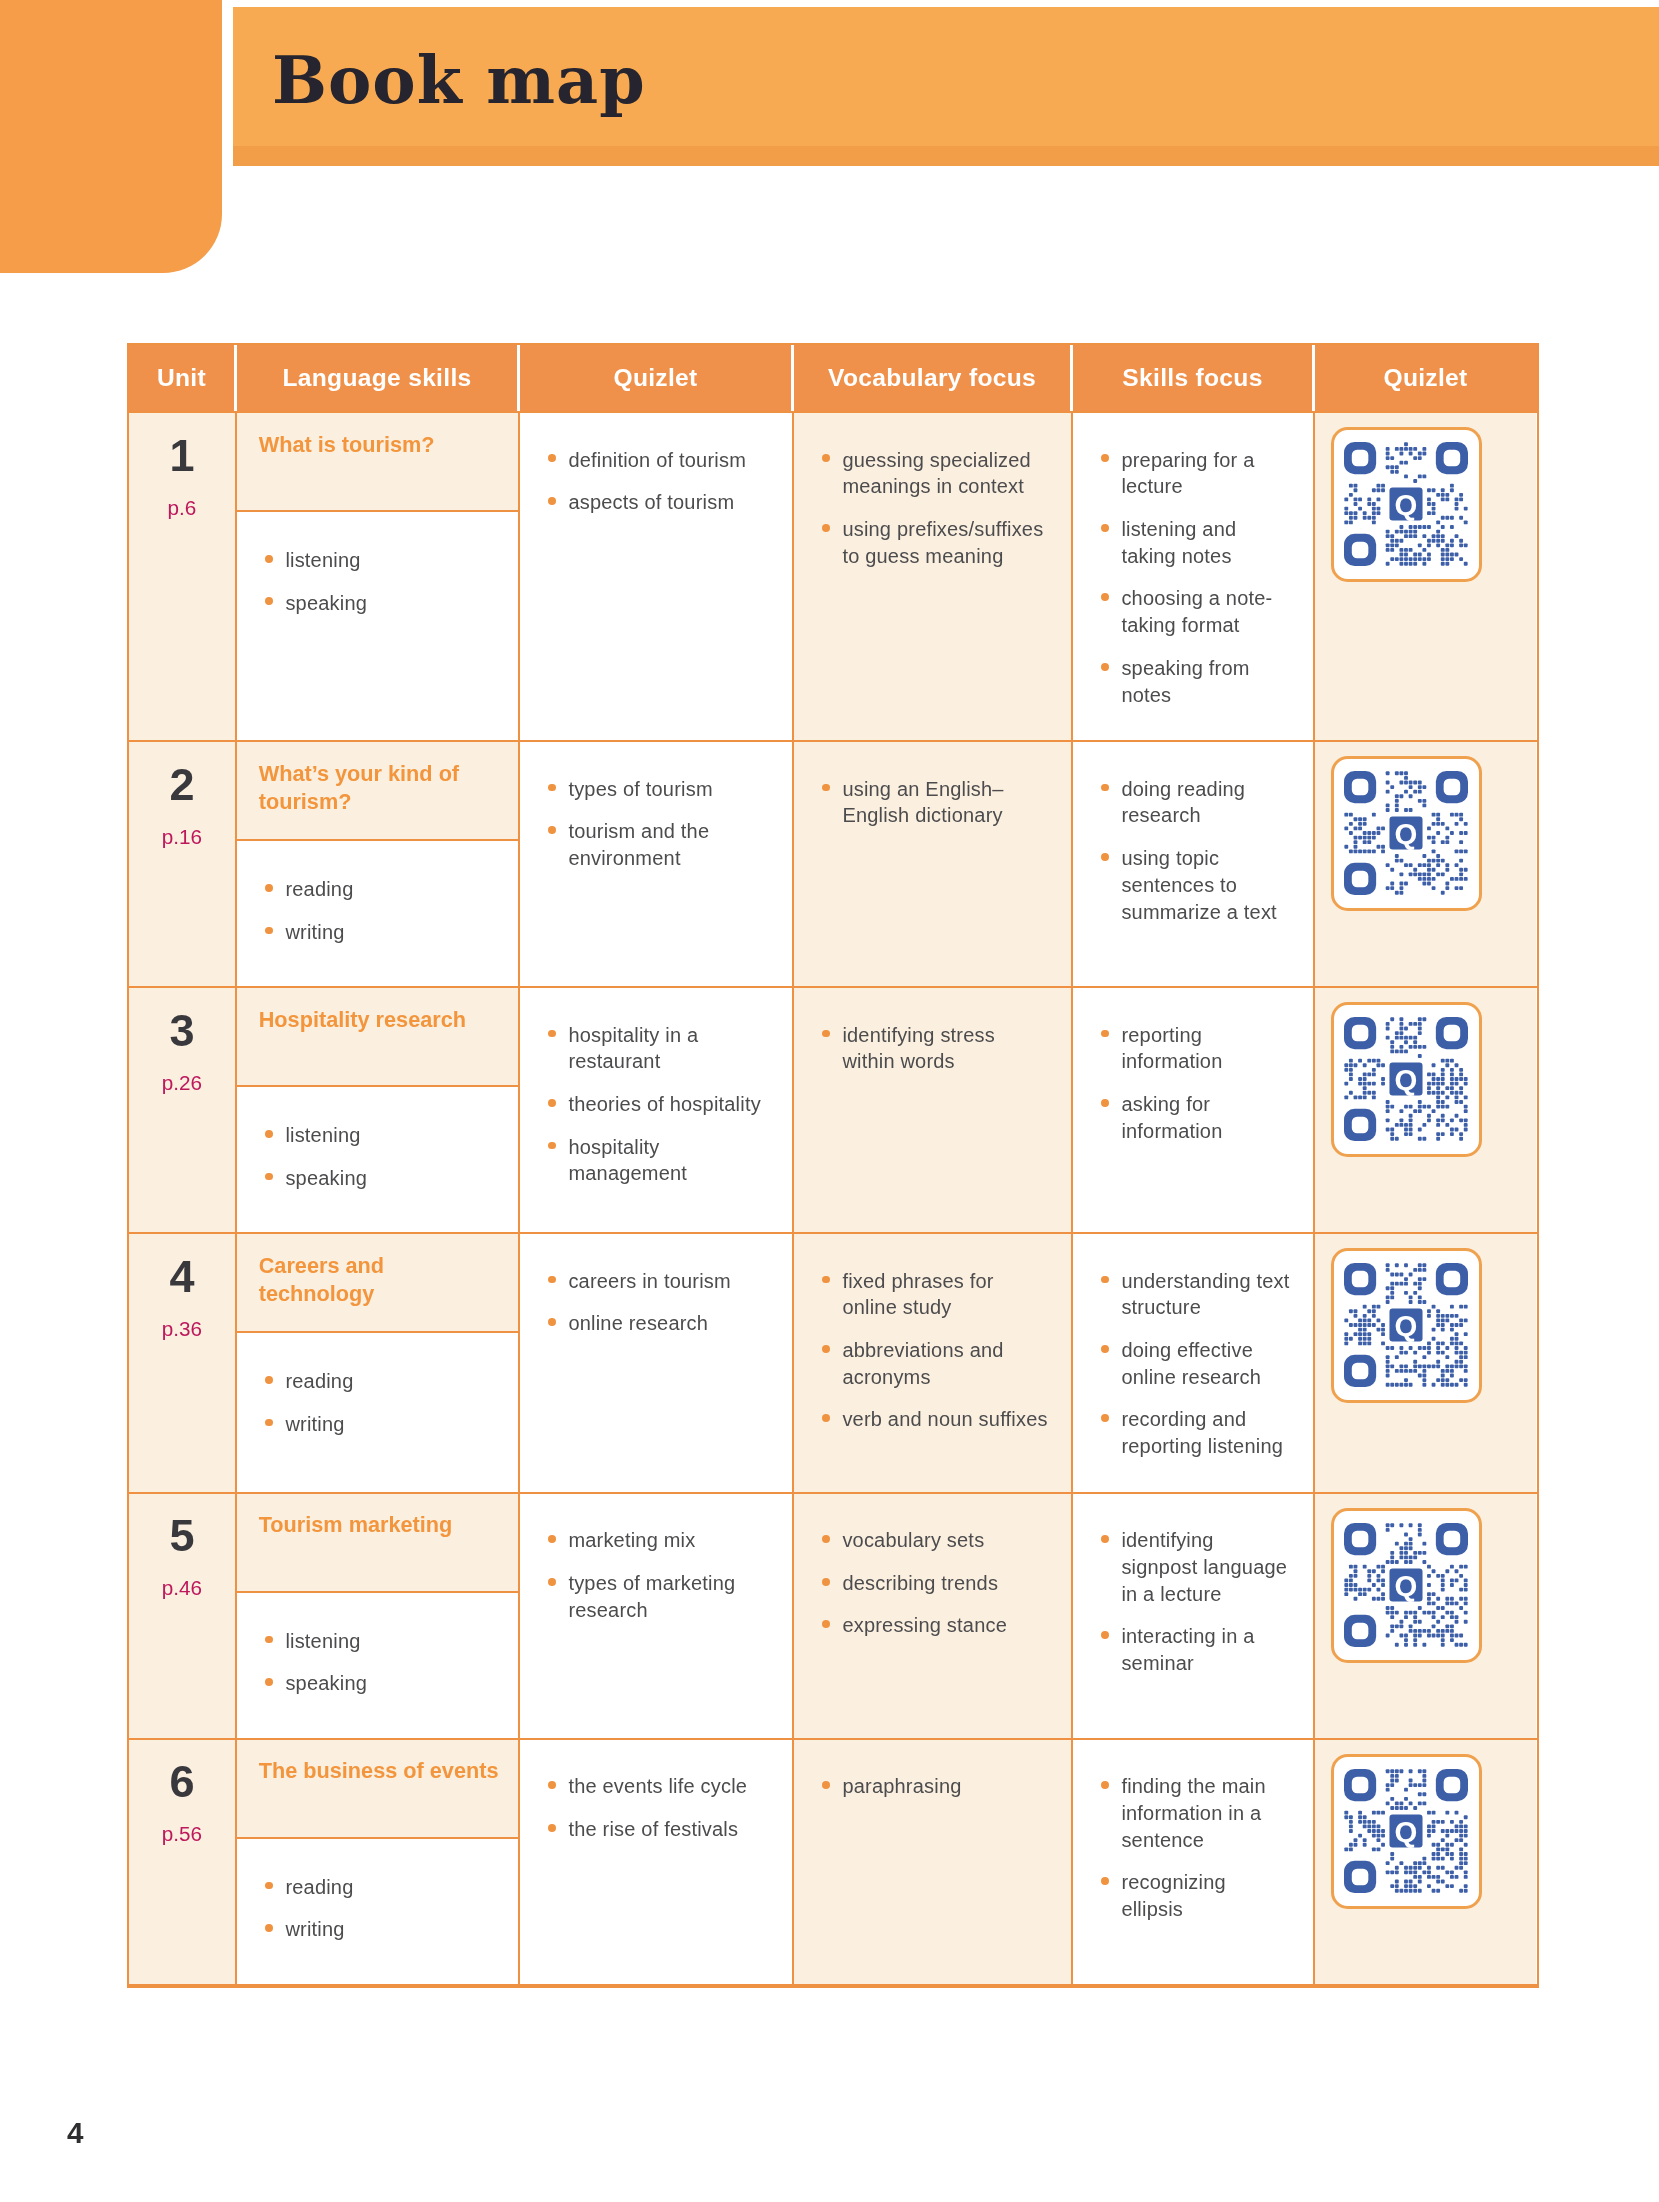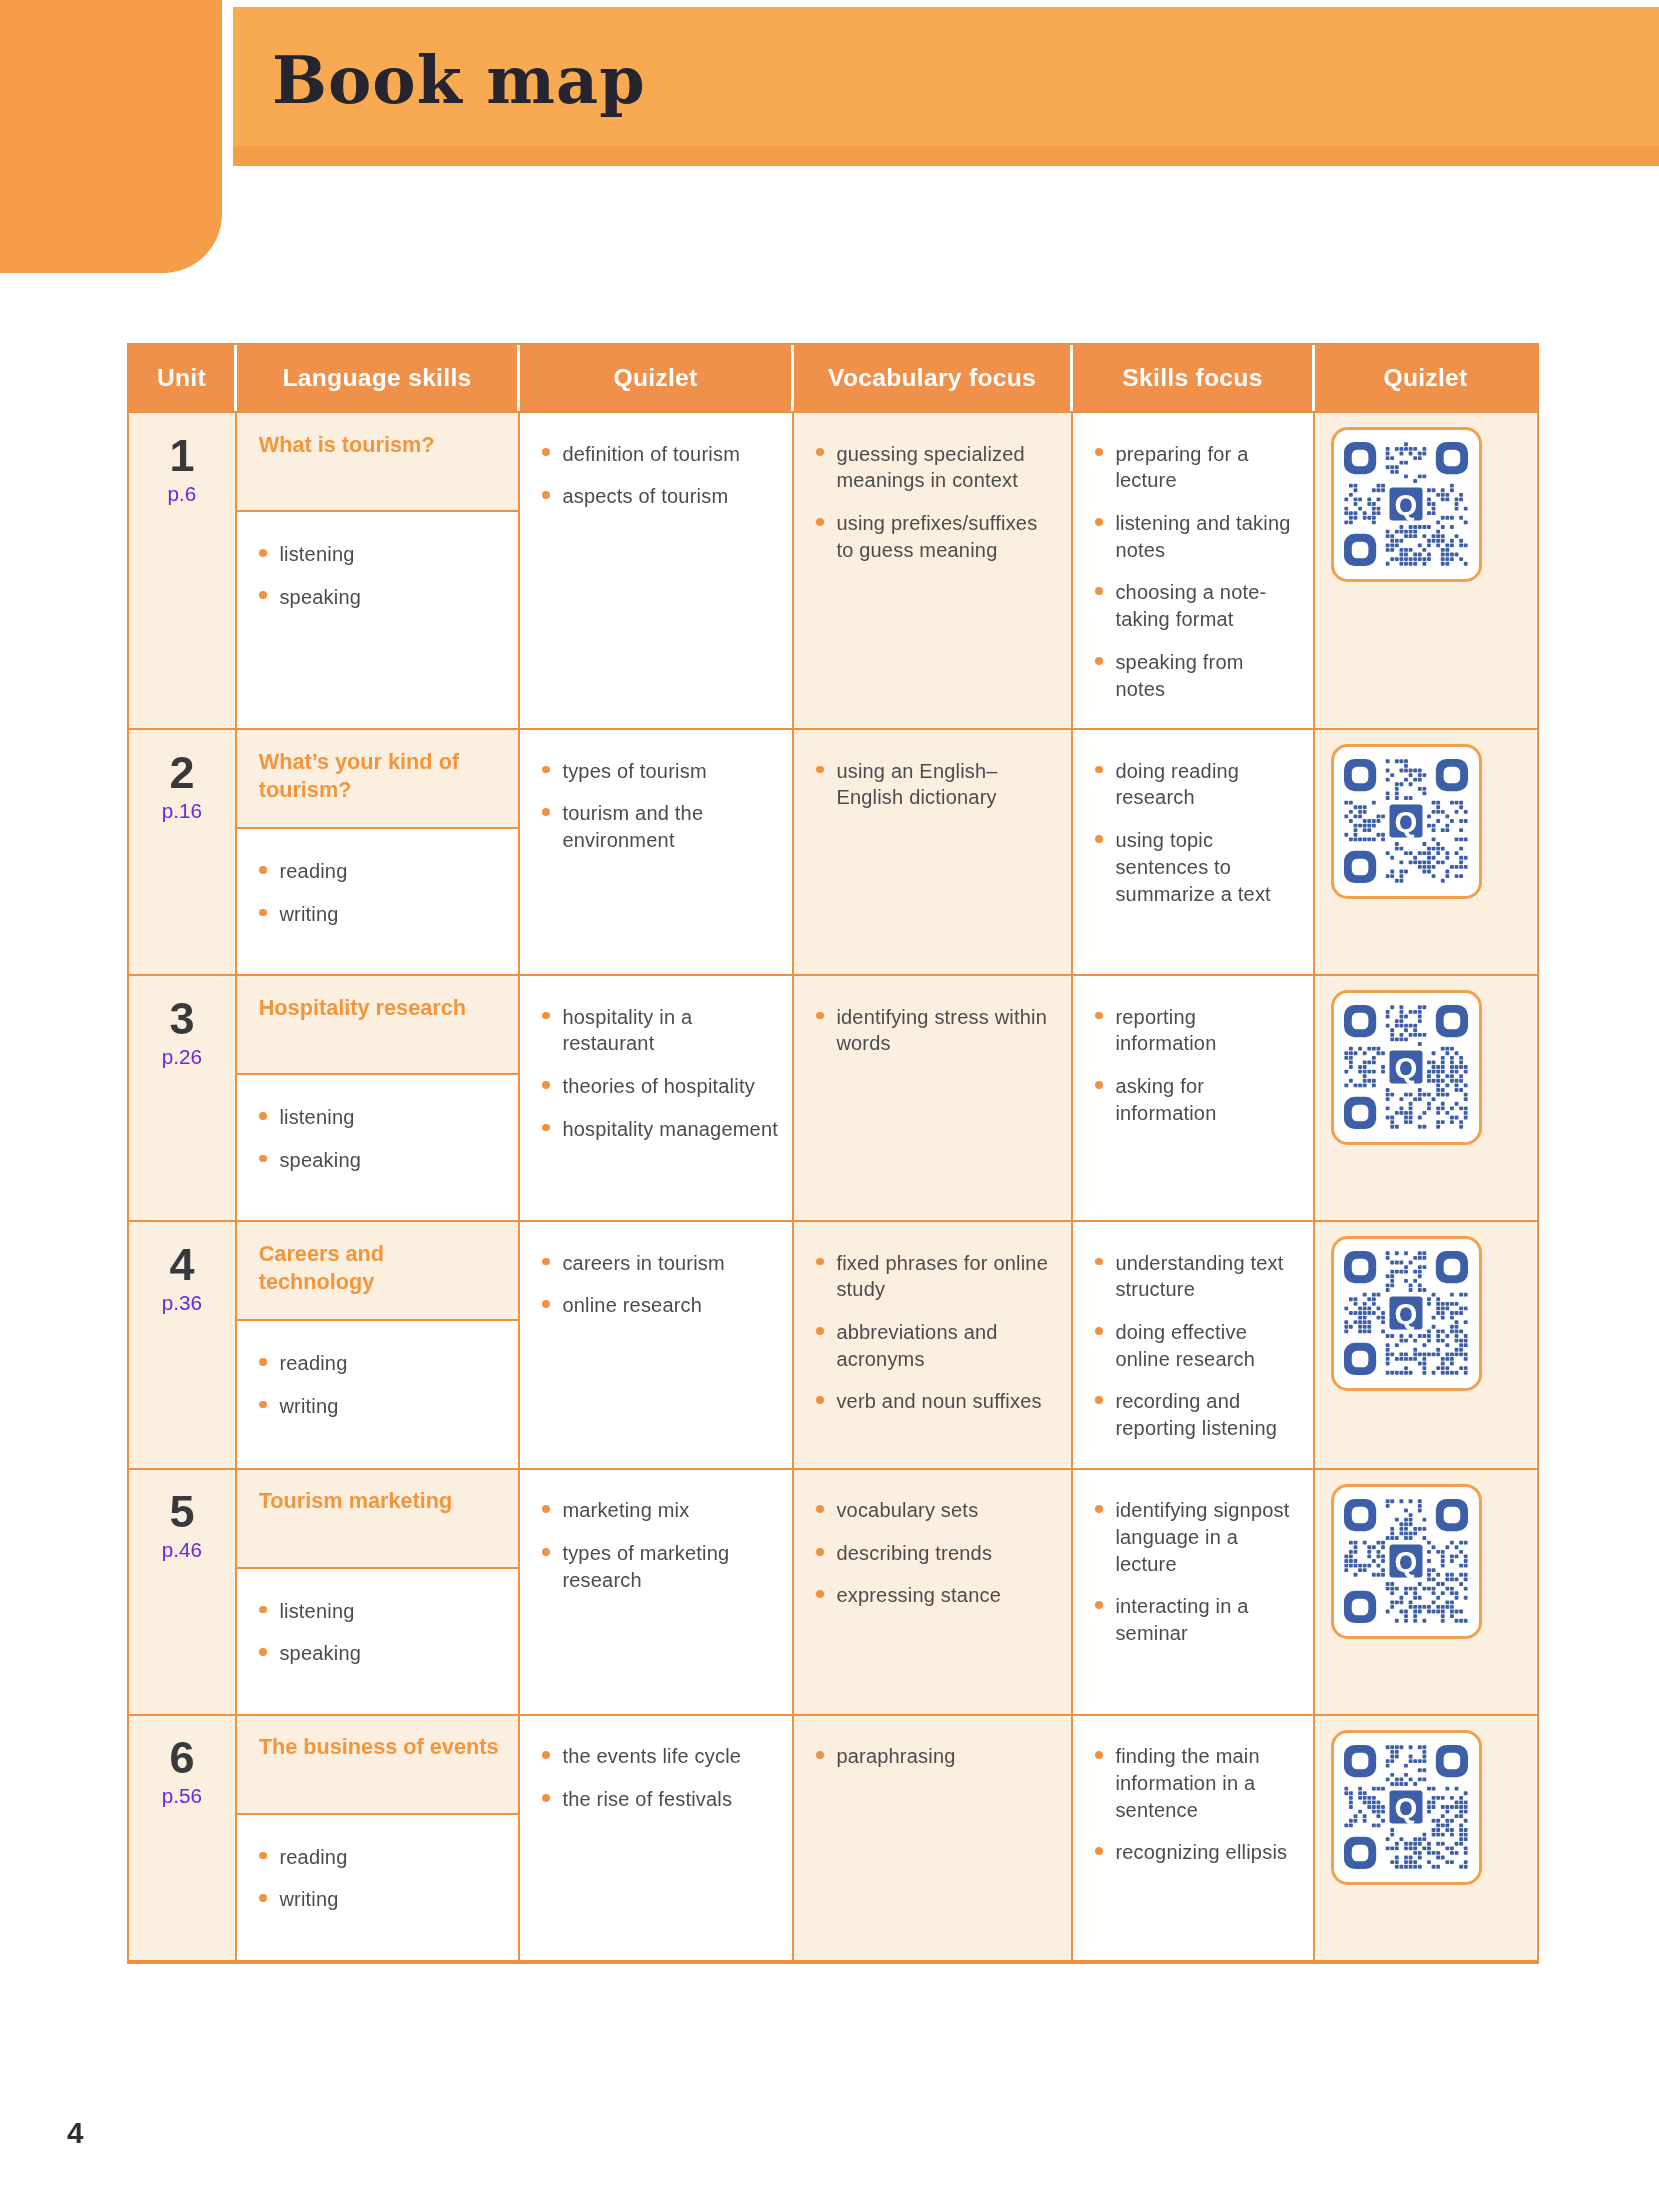--- a/index.html
+++ b/index.html
@@ -56,32 +56,32 @@
   }
   .th:last-child{border-right:none;}
   .trow{min-height:246px;border-top:2.5px solid var(--border);}
   .cell{border-right:2.5px solid var(--border);}
   .cell:last-child{border-right:none;}
   .c-unit,.c-vocab,.c-quizlet{background:var(--cream);}
   .c-lang,.c-topics,.c-skillsf{background:#fff;}
   
   .c-unit{text-align:center;padding-top:19.7px;}
   .unit-num{font-size:45px;font-weight:bold;color:#39383D;line-height:1;}
-  .unit-page{font-size:20.7px;color:#6d28d9;margin-top:4px;}
+  .unit-page{font-size:20.7px;color:#be185d;margin-top:18px;}
   
   .unit-title-box{
     height:99px;background:var(--cream);
     border-bottom:2.5px solid var(--border);
     padding:17.7px 17.7px 0 21.7px;display:block;
   }
   .unit-title{
     font-size:21.7px;font-weight:bold;color:var(--title-orange);line-height:1.3;text-align:center;
   }
   
-  ul.bullets{list-style:none;margin:0;padding:27.6px 13.8px 9.9px 21.7px;}
+  ul.bullets{list-style:none;margin:6px;padding:27.6px 13.8px 9.9px 21.7px;}
   .c-lang ul.bullets{padding-top:29px;}
   ul.bullets li{display:flex;gap:12.8px;margin-bottom:15.8px;}
   .dot{
     flex:0 0 auto;width:7.9px;height:7.9px;border-radius:50%;
     background:#EF9340;margin-top:7.9px;
   }
   .btxt{font-size:20px;line-height:1.34;color:var(--ink);letter-spacing:0.2px;}
   
   .qr-panel{
     width:151px;height:155px;margin:13.8px 0 0 15.8px;background:#fff;

